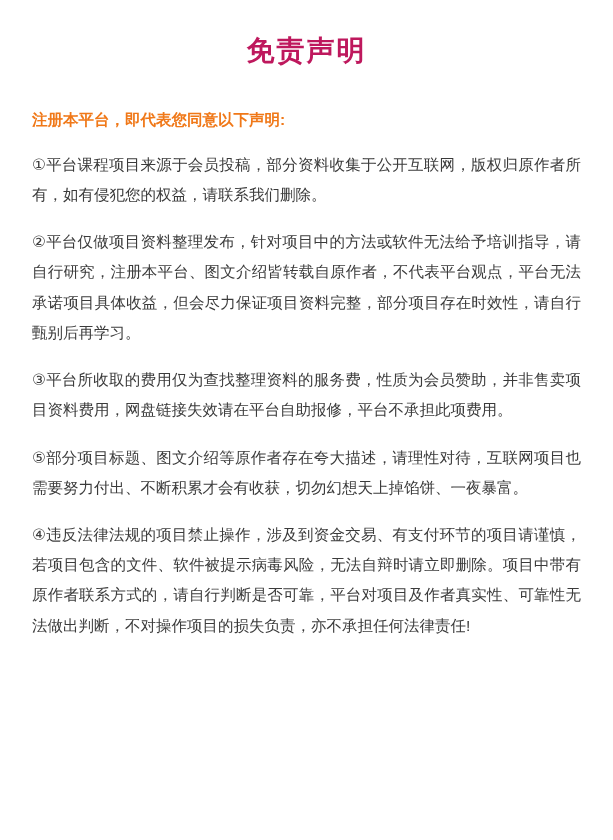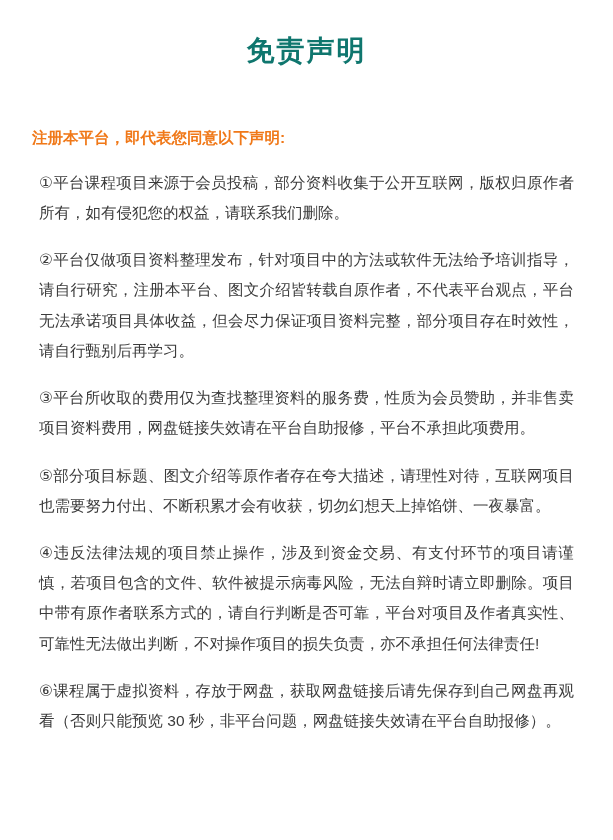--- a/index.html
+++ b/index.html
@@ -18,34 +18,34 @@
     width: 613px;
     height: 840px;
     box-sizing: border-box;
     padding: 0 32px;
     position: relative;
   }
   .doc-title {
     margin: 0;
     padding-top: 32px;
     text-align: center;
-    color: #0f766e;
+    color: #be185d;
     font-size: 28px;
     font-weight: bold;
     letter-spacing: 2px;
   }
   .intro {
-    margin-top: 56px;
+    margin-top: 38px;
     color: #f07818;
     font-size: 15.5px;
     font-weight: bold;
     line-height: 1.6;
   }
   .clause-list {
-    margin: 7px;
+    margin: 0;
     padding: 0;
     list-style: none;
   }
   .clause {
     margin-top: 17px;
     font-size: 15.5px;
     line-height: 1.95;
     color: #3b3b3b;
     text-align: justify;
     text-justify: inter-ideograph;
@@ -58,15 +58,14 @@
   <h1 class="doc-title">免责声明</h1>
 
   <p class="intro">注册本平台，即代表您同意以下声明:</p>
 
   <ul class="clause-list">
     <li class="clause">①平台课程项目来源于会员投稿，部分资料收集于公开互联网，版权归原作者所有，如有侵犯您的权益，请联系我们删除。</li>
     <li class="clause">②平台仅做项目资料整理发布，针对项目中的方法或软件无法给予培训指导，请自行研究，注册本平台、图文介绍皆转载自原作者，不代表平台观点，平台无法承诺项目具体收益，但会尽力保证项目资料完整，部分项目存在时效性，请自行甄别后再学习。</li>
     <li class="clause">③平台所收取的费用仅为查找整理资料的服务费，性质为会员赞助，并非售卖项目资料费用，网盘链接失效请在平台自助报修，平台不承担此项费用。</li>
     <li class="clause">⑤部分项目标题、图文介绍等原作者存在夸大描述，请理性对待，互联网项目也需要努力付出、不断积累才会有收获，切勿幻想天上掉馅饼、一夜暴富。</li>
     <li class="clause">④违反法律法规的项目禁止操作，涉及到资金交易、有支付环节的项目请谨慎，若项目包含的文件、软件被提示病毒风险，无法自辩时请立即删除。项目中带有原作者联系方式的，请自行判断是否可靠，平台对项目及作者真实性、可靠性无法做出判断，不对操作项目的损失负责，亦不承担任何法律责任!</li>
-    <li class="clause">⑥课程属于虚拟资料，存放于网盘，获取网盘链接后请先保存到自己网盘再观看（否则只能预览 30 秒，非平台问题，网盘链接失效请在平台自助报修）。</li>
   </ul>
 </div>
 
 </body></html>

